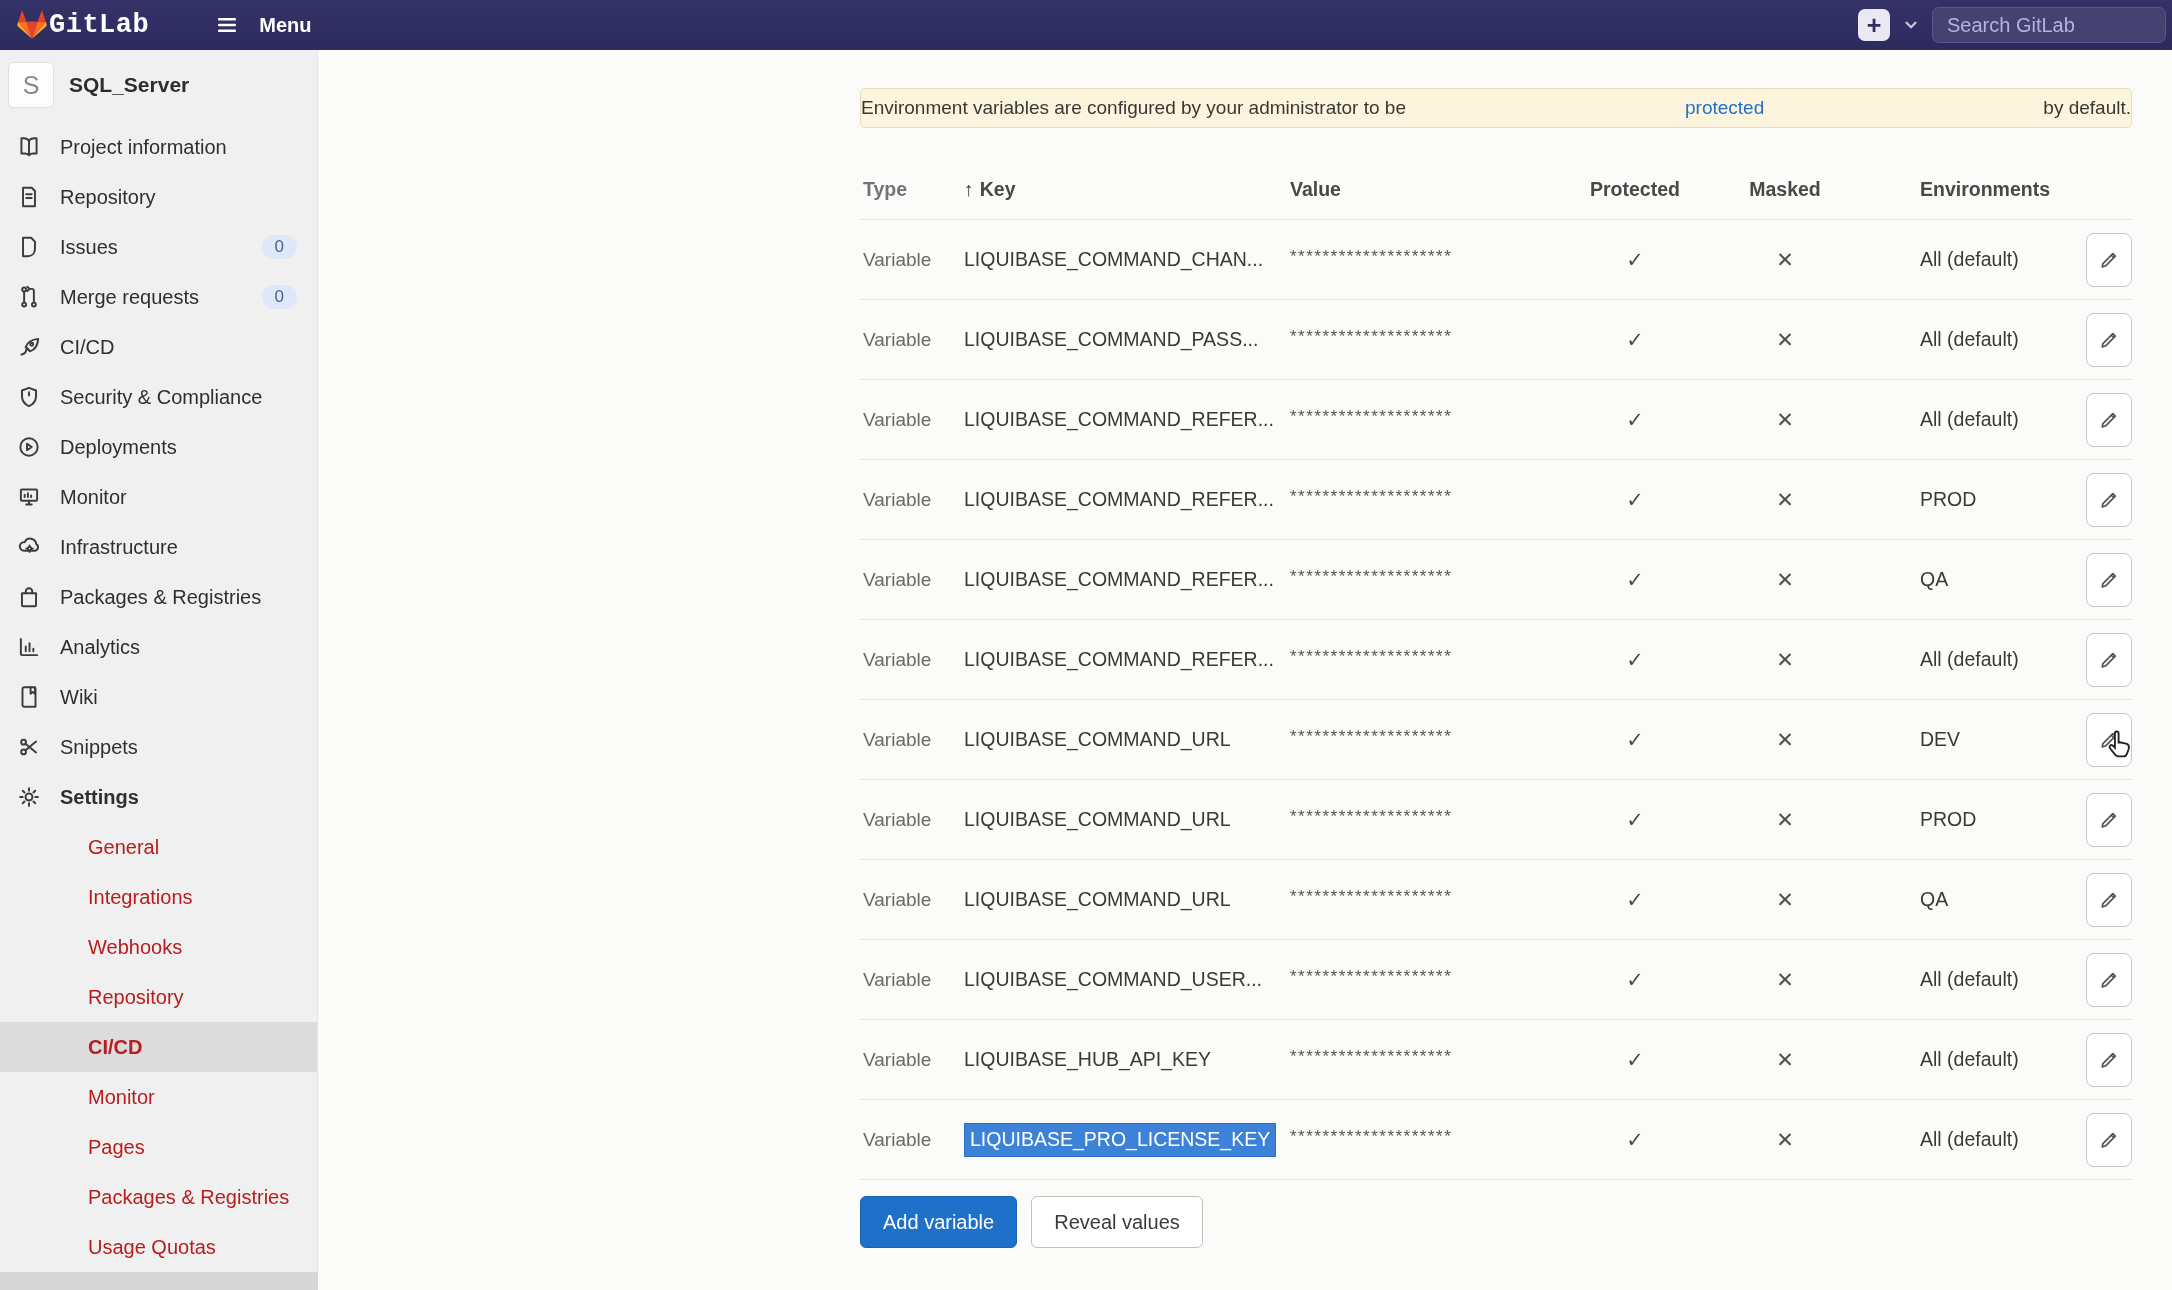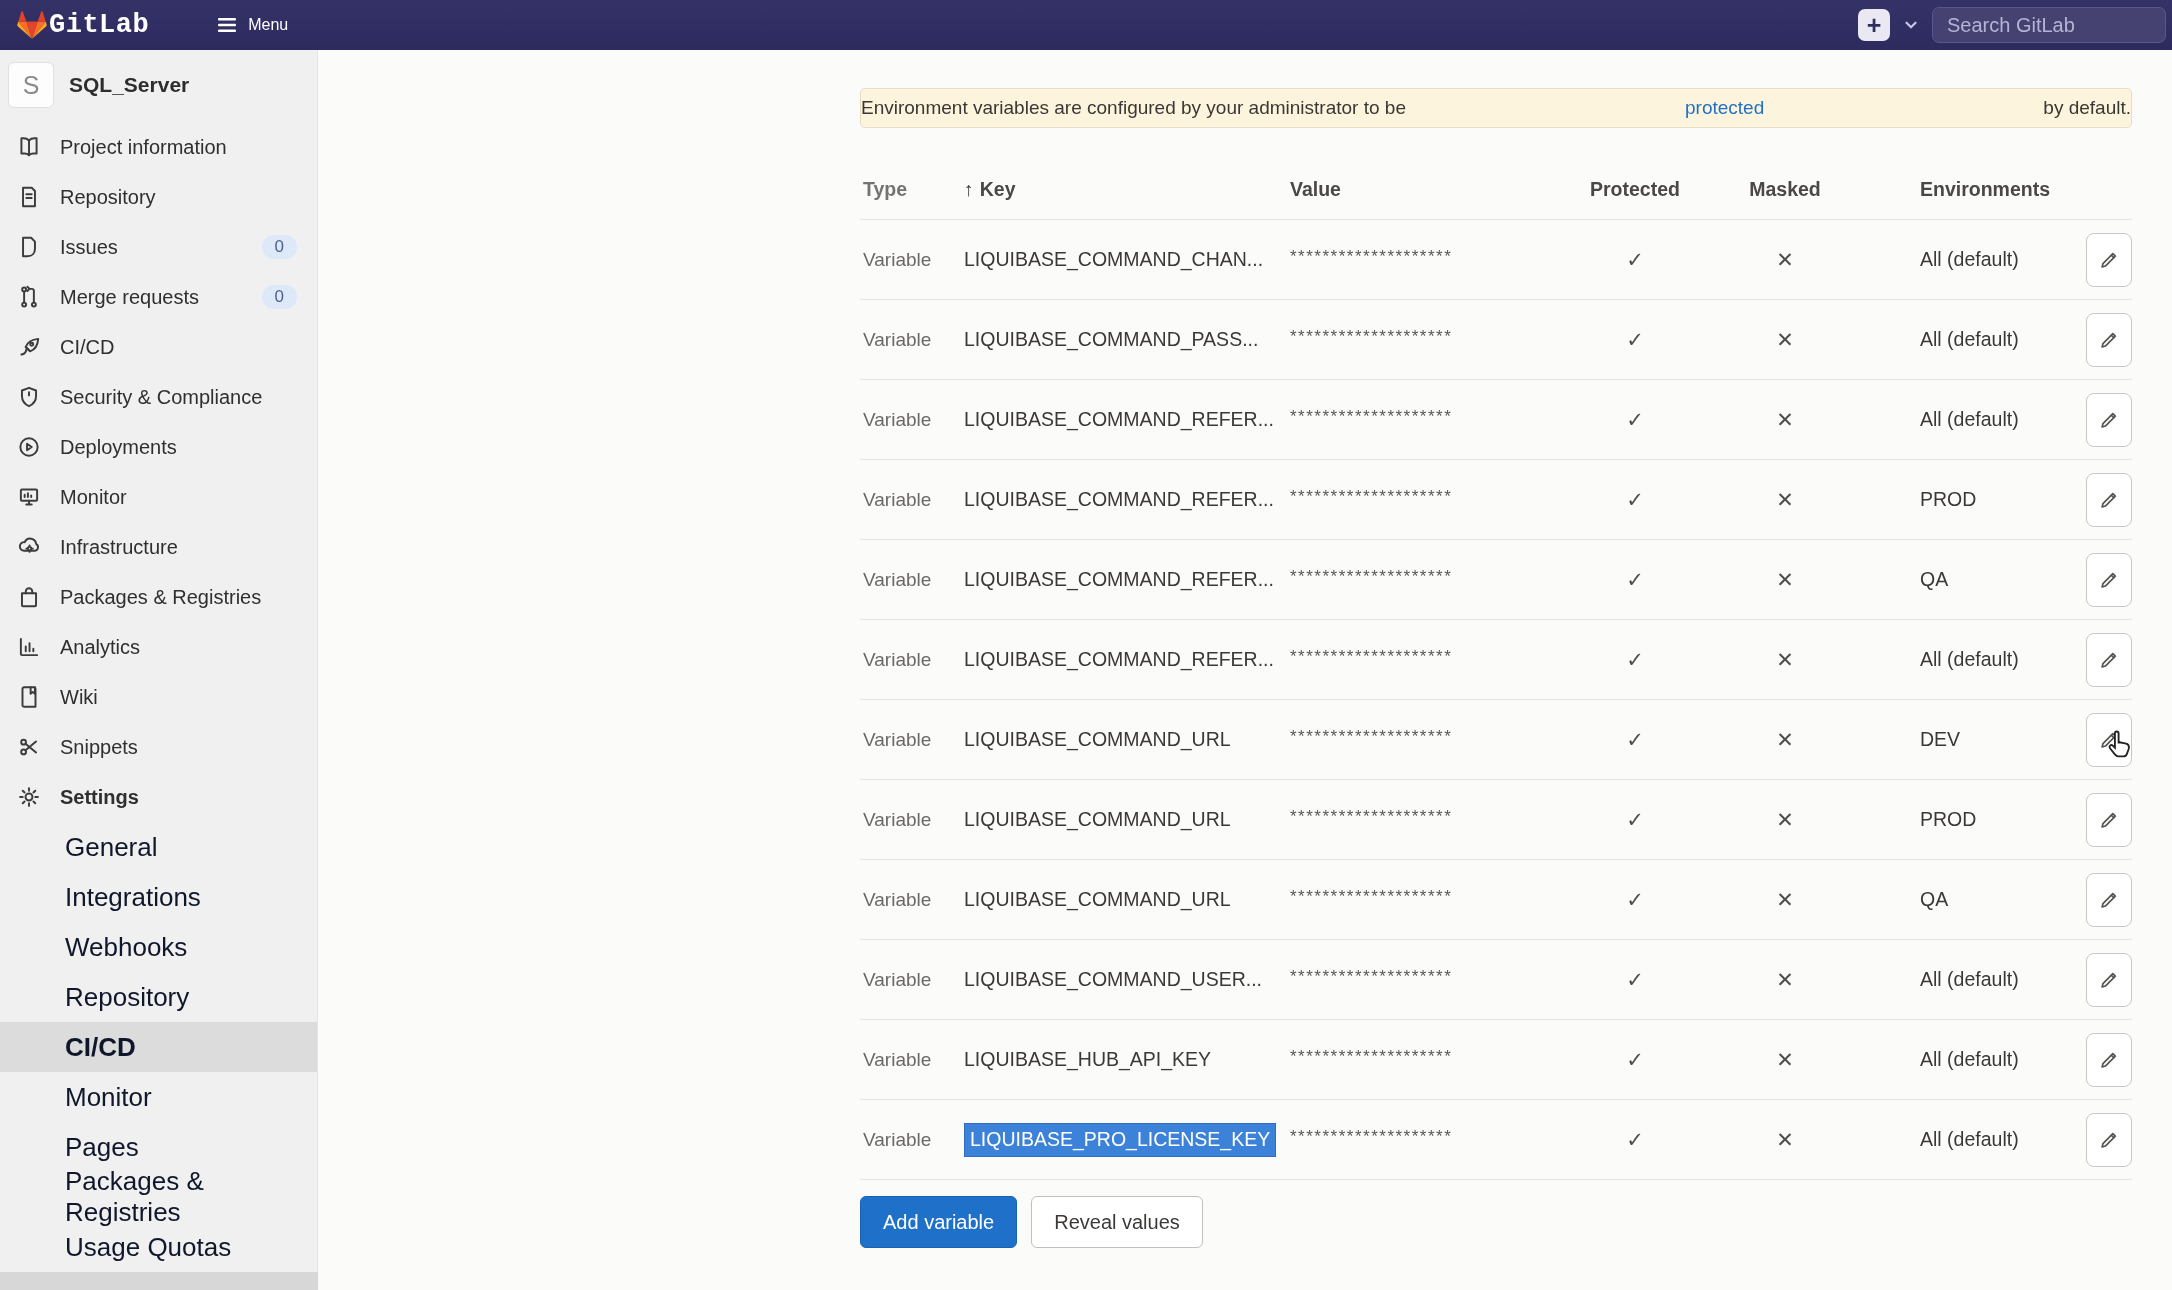--- a/index.html
+++ b/index.html
@@ -11,21 +11,21 @@
     color:#3b3936;
   }
   
   .navbar {
     position:absolute; top:0; left:0; width:2172px; height:50px;
     background:linear-gradient(#353268,#2d2a5e);
     display:flex; align-items:center;
   }
   .logo-area { display:flex; align-items:center; gap:1px; padding-left:16px;font-family:Liberation Mono, monospace; }
   .logo-text { color:#ffffff; font-size:27px; font-weight:700; letter-spacing:.5px; }
-  .menu-btn { display:flex; align-items:center; gap:9px; margin-left:66px; color:#ffffff; font-size:16px; font-weight:400; cursor:pointer; }
+  .menu-btn { display:flex; align-items:center; gap:20px; margin-left:66px; color:#ffffff; font-size:20px; font-weight:700; cursor:pointer; }
   .nav-right { margin-left:auto; display:flex; align-items:center; gap:12px; padding-right:6px; }
   .plus-btn {
     width:32px; height:32px; background:#e9e8f3; color:#302d62; border-radius:7px;
     font-size:25px; font-weight:700; display:flex; align-items:center; justify-content:center;
     line-height:1; cursor:pointer;
   }
   .chevron { color:#c9c6e2; display:flex; align-items:center; cursor:pointer; }
   .search-box {
     width:234px; height:36px; background:#454171; border:1px solid #5a5590;
     border-radius:7px; color:#d5d2ea; font-size:20px; padding:0 14px; outline:none;
@@ -47,21 +47,21 @@
     height:50px; display:flex; align-items:center; padding:0 20px 0 16px; gap:18px;
     color:#2f2f2f; font-size:20px; cursor:pointer;
   }
   .nav-item .icn { width:26px; height:26px; color:#3c3c3c; flex:0 0 26px; }
   .nav-item .icn svg { width:26px; height:26px; }
   .nav-item.bold .lbl { font-weight:700; }
   .badge {
     margin-left:auto; background:#dde8f8; color:#4f608c; border-radius:12px;
     font-size:17px; padding:2px 13px;
   }
-  .sub-item { height:50px; display:flex; align-items:center; padding-left:65px; font-size:26px; color:#0f172a; cursor:pointer; }
+  .sub-item { height:50px; display:flex; align-items:center; padding-left:88px; font-size:20px; color:#b91c1c; cursor:pointer; }
   .sub-item.active { background:#dcdcdc; font-weight:700; }
   .sidebar-strip { position:absolute; bottom:0; left:0; width:318px; height:18px; background:#d7d7d7; }
 
   
   .content { position:absolute; left:860px; top:50px; width:1272px; }
   .banner {
     margin-top:38px; height:40px; background:#fcf4dc; border:1px solid #e7ddc3; border-radius:5px;
     display:flex; align-items:center; justify-content:space-between; font-size:19px; color:#3a3834;
   }
   .banner a { color:#2271c6; text-decoration:none; margin:0 5px; cursor:pointer; }

